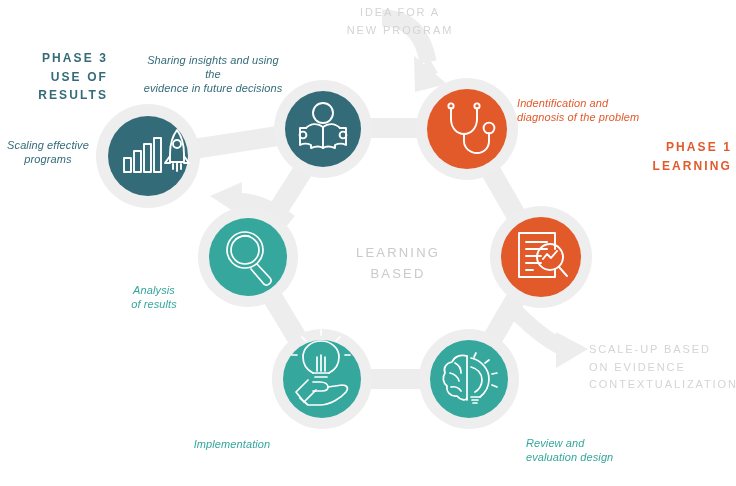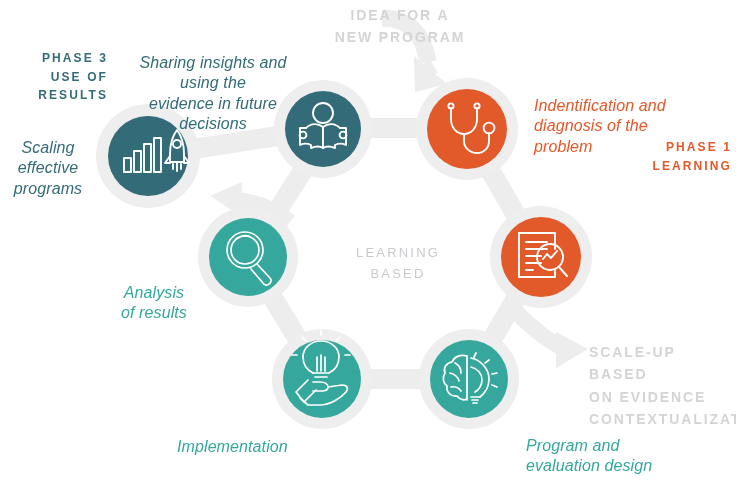--- a/index.html
+++ b/index.html
@@ -11,33 +11,33 @@
     position:relative;
   }
   #stage{position:absolute;left:0;top:0;width:736px;height:486px;}
   #wheel{position:absolute;left:0;top:0;width:736px;height:486px;}
 
   .lbl{position:absolute;line-height:1.28;white-space:pre-line;}
 
   
   .cap{
     font-style:italic;
-    font-size:16px;
+    font-size:11px;
     letter-spacing:.1px;
   }
   
   .phase{
     font-size:12px;
     font-weight:700;
     letter-spacing:2.1px;
     line-height:1.55;
   }
   .grayhead{
-    font-size:14px;
-    font-weight:700;
+    font-size:11px;
+    font-weight:400;
     letter-spacing:1.9px;
     line-height:1.6;
     color:#d3d4d6;
   }
   .center-lbl{
     font-size:13px;
     letter-spacing:2.2px;
     color:#c9cacd;
     line-height:1.65;
     text-align:center;
@@ -217,35 +217,35 @@
 NEW PROGRAM</div>
 
   <div class="lbl phase c-dark t-right" style="left:0px;top:49px;width:108px;"><span>PHASE 3</span><br><span>USE OF RESULTS</span></div>
 
   <div class="lbl cap c-dark t-center" style="left:138px;top:53px;width:150px;">Sharing insights and using the
 evidence in future decisions</div>
 
   <div class="lbl cap c-dark t-center" style="left:3px;top:138px;width:90px;">Scaling effective
 programs</div>
 
-  <div class="lbl cap c-orange t-left" style="left:534px;top:96px;width:160px;">Indentification and
+  <div class="lbl cap c-orange t-left" style="left:517px;top:96px;width:160px;">Indentification and
 diagnosis of the problem</div>
 
   <div class="lbl phase c-orange t-right" style="left:566px;top:138px;width:166px;"><span>PHASE 1</span><br><span>LEARNING</span></div>
 
 
   <div class="lbl center-lbl" style="left:318px;top:242px;width:160px;">LEARNING
 BASED</div>
 
   <div class="lbl cap c-teal t-center" style="left:112px;top:255px;width:84px;">Analysis
 of results</div>
 
   <div class="lbl grayhead t-left" style="left:589px;top:341px;width:146px;">SCALE-UP BASED
 ON EVIDENCE
 CONTEXTUALIZATION</div>
 
   <div class="lbl cap c-teal t-center" style="left:177px;top:409px;width:110px;">Implementation</div>
 
-  <div class="lbl cap c-teal t-left" style="left:526px;top:408px;width:150px;">Program and
+  <div class="lbl cap c-teal t-left" style="left:526px;top:408px;width:150px;">Review and
 evaluation design</div>
 
 
 </div>
 
 </body></html>

